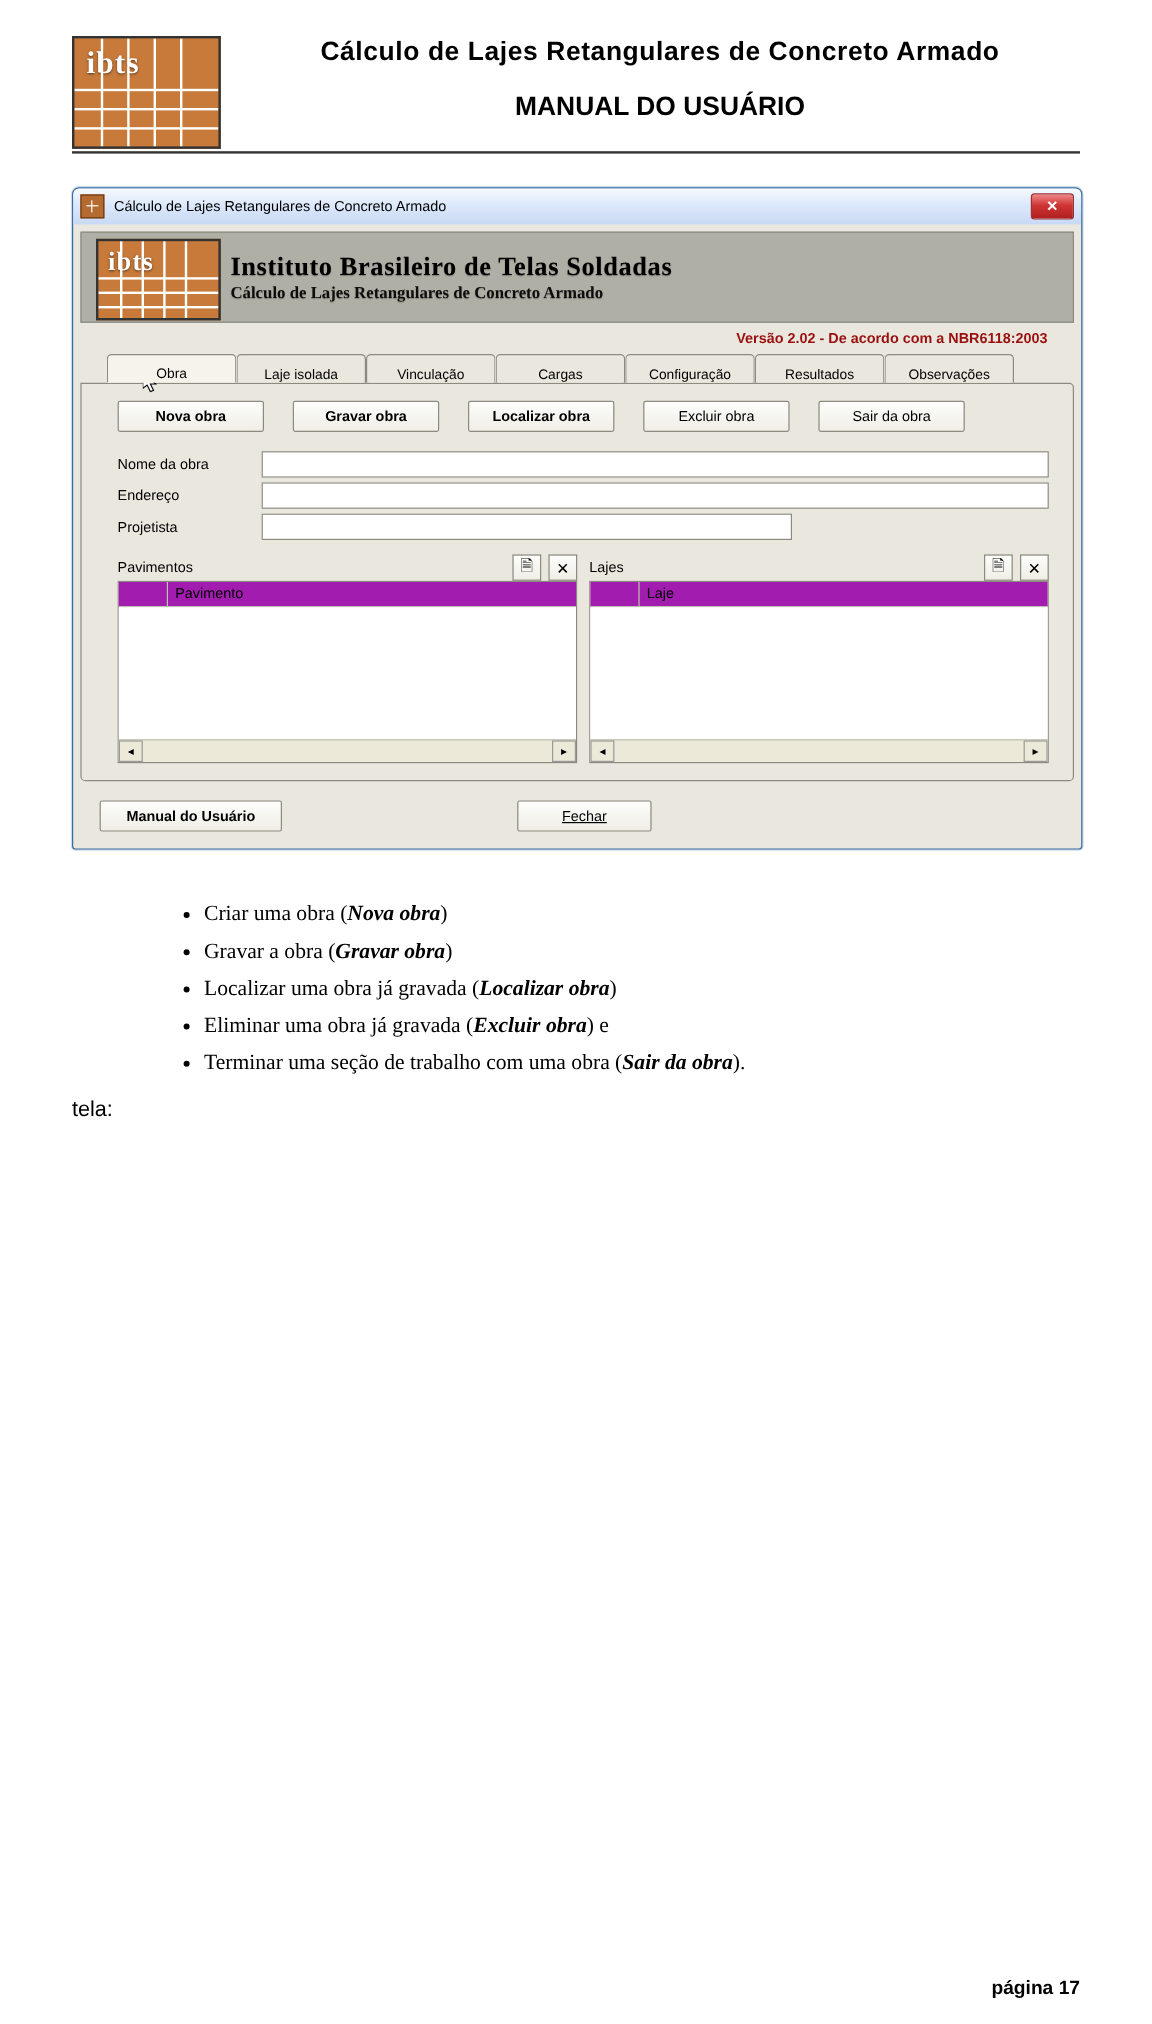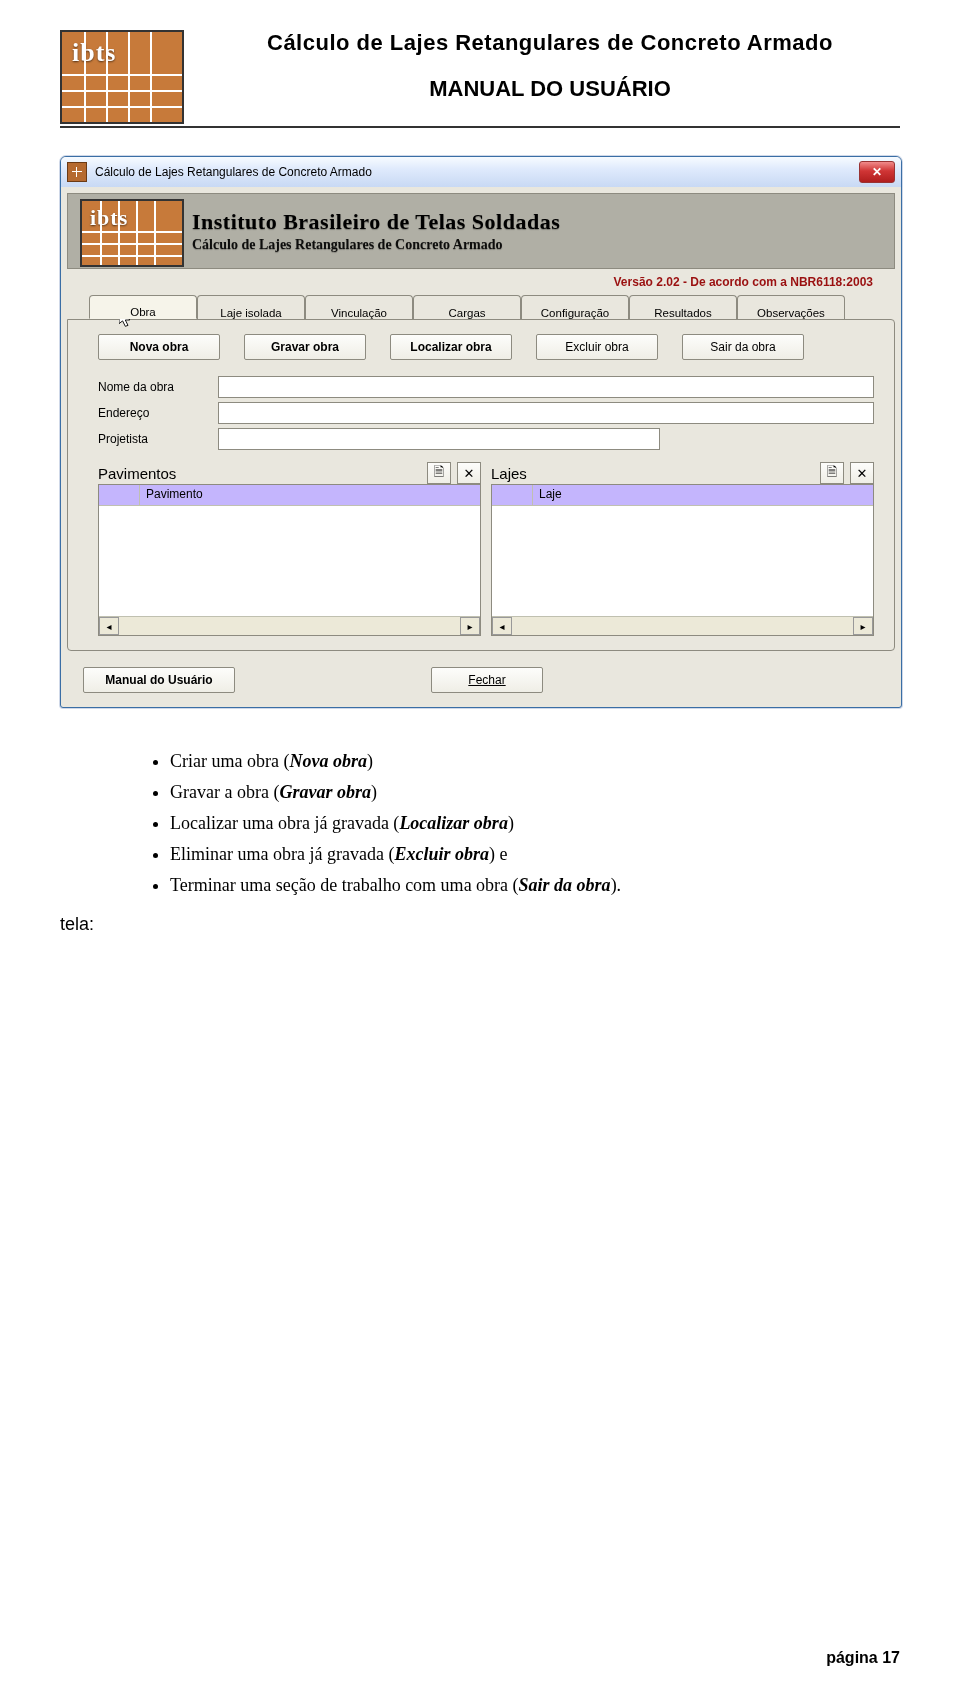--- a/index.html
+++ b/index.html
@@ -133,33 +133,33 @@
   .frow { display:flex; align-items:center; height:26px; }
   .flabel { width:120px; font-size:12px; }
   .finput {
     flex:1; height:20px; border:1px solid #8d8b80;
     background:#fff;
   }
 
   .lists-row { display:flex; gap:10px; margin:0 12px 6px 22px; }
   .list-col { flex:1; }
   .list-top { display:flex; align-items:center; height:22px; }
-  .list-top-label { flex:1; font-size:15px; }
+  .list-top-label { flex:1; font-size:12px; }
   .sqbtn {
     width:22px; height:20px; border:1px solid #8d8b80;
     background:linear-gradient(#fdfdfb,#efeee6);
     display:flex; align-items:center; justify-content:center;
     margin-left:6px; font-size:13px;
   }
   .list-box {
     border:1px solid #8d8b80; height:150px; background:#fff;
     display:flex; flex-direction:column;
   }
   .list-header {
-    height:20px; background:#c4b5fd; border-bottom:1px solid #c0c0b0;
+    height:20px; background:#a21caf; border-bottom:1px solid #c0c0b0;
     display:flex;
   }
   .list-header .colblank { width:40px; border-right:1px solid #c0c0b0; }
   .list-header .colname { flex:1; font-size:12px; padding:2px 6px; }
   .list-body { flex:1; background:#fff; }
   .list-scroll { height:18px; background:#ece9d8; border-top:1px solid #c0c0b0; position:relative; }
   .list-scroll .arrow {
     width:18px; height:16px; border:1px solid #999; background:#ece9d8;
     position:absolute; top:0; display:flex; align-items:center; justify-content:center;
     font-size:10px;

